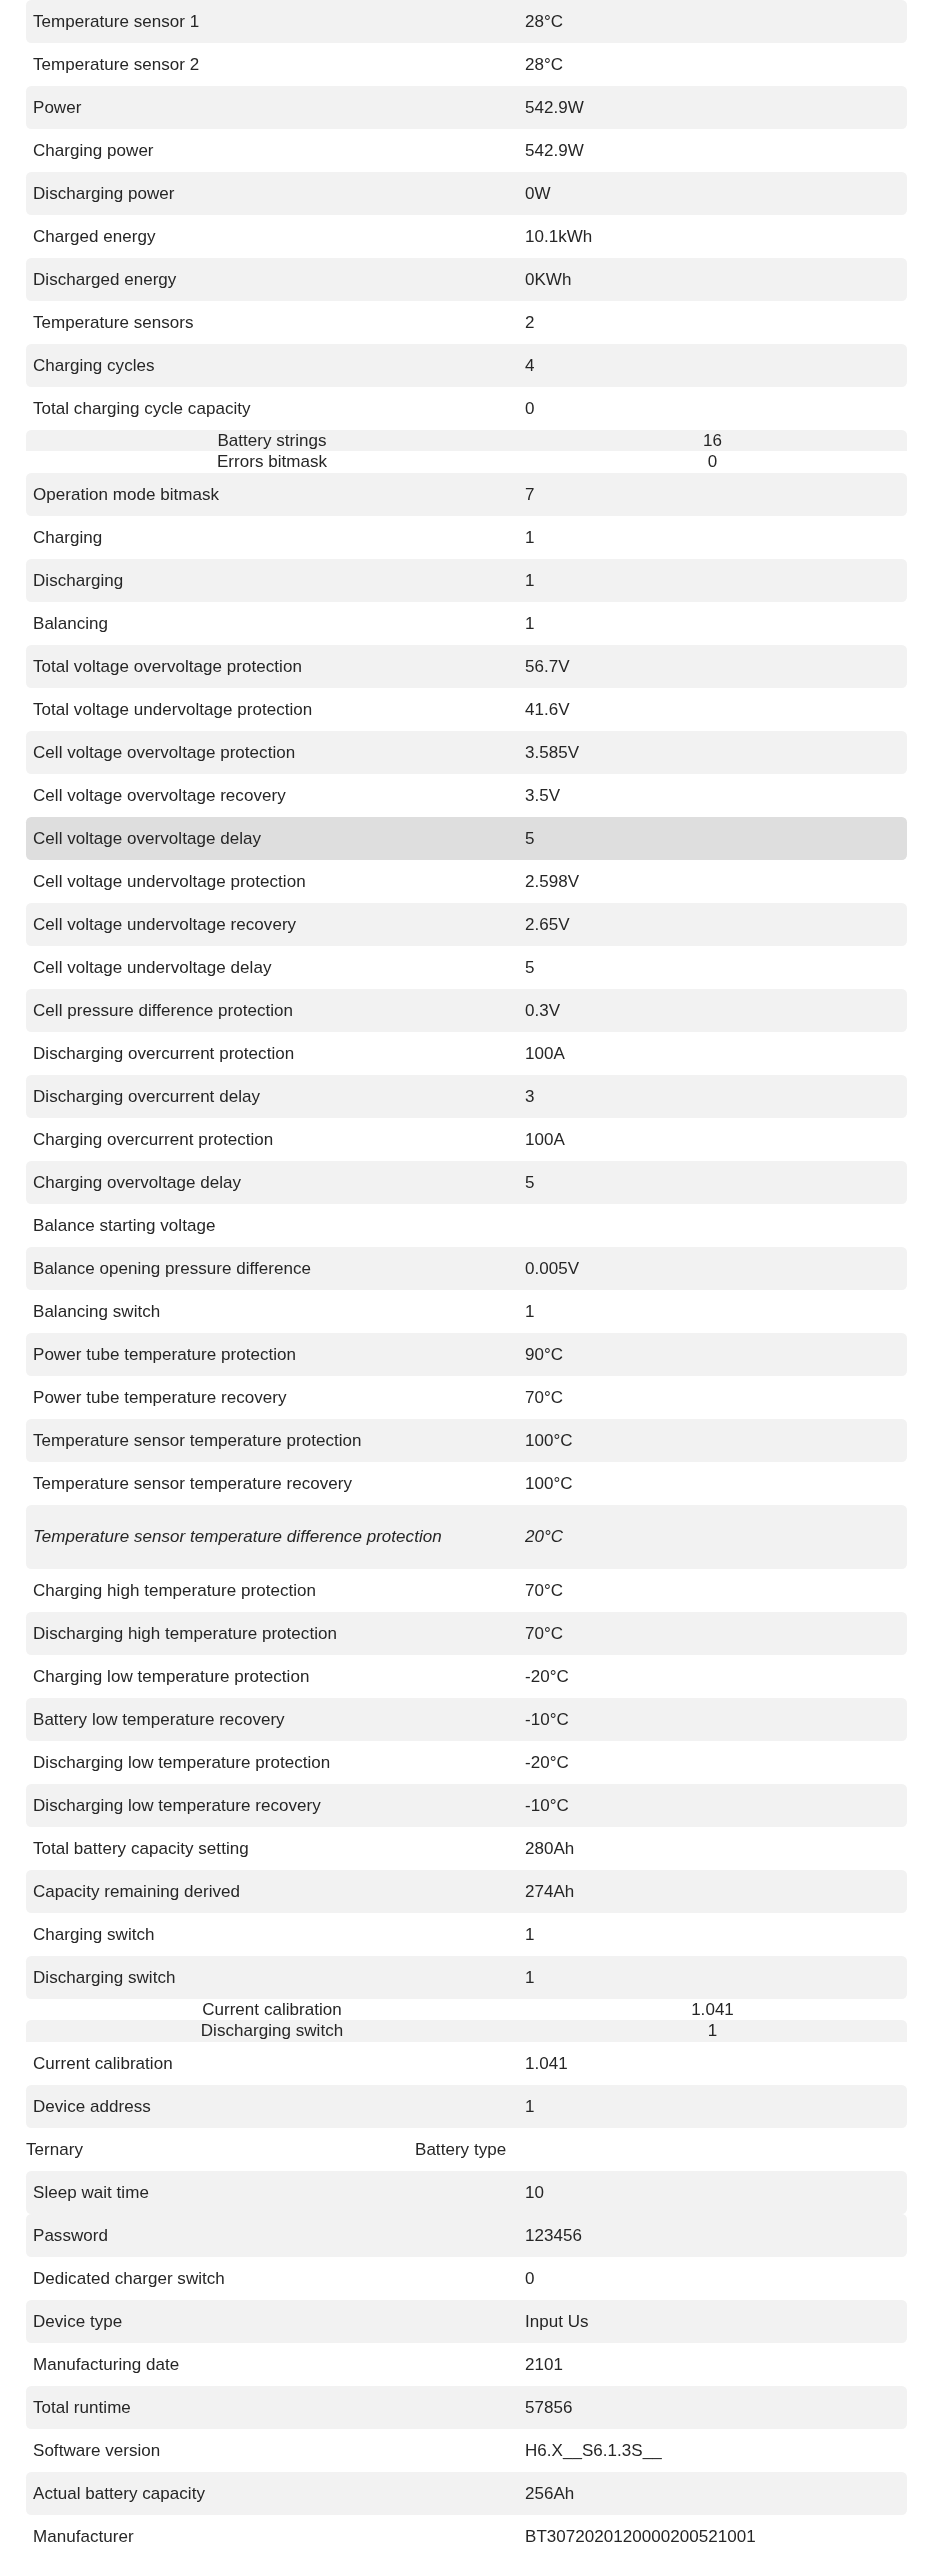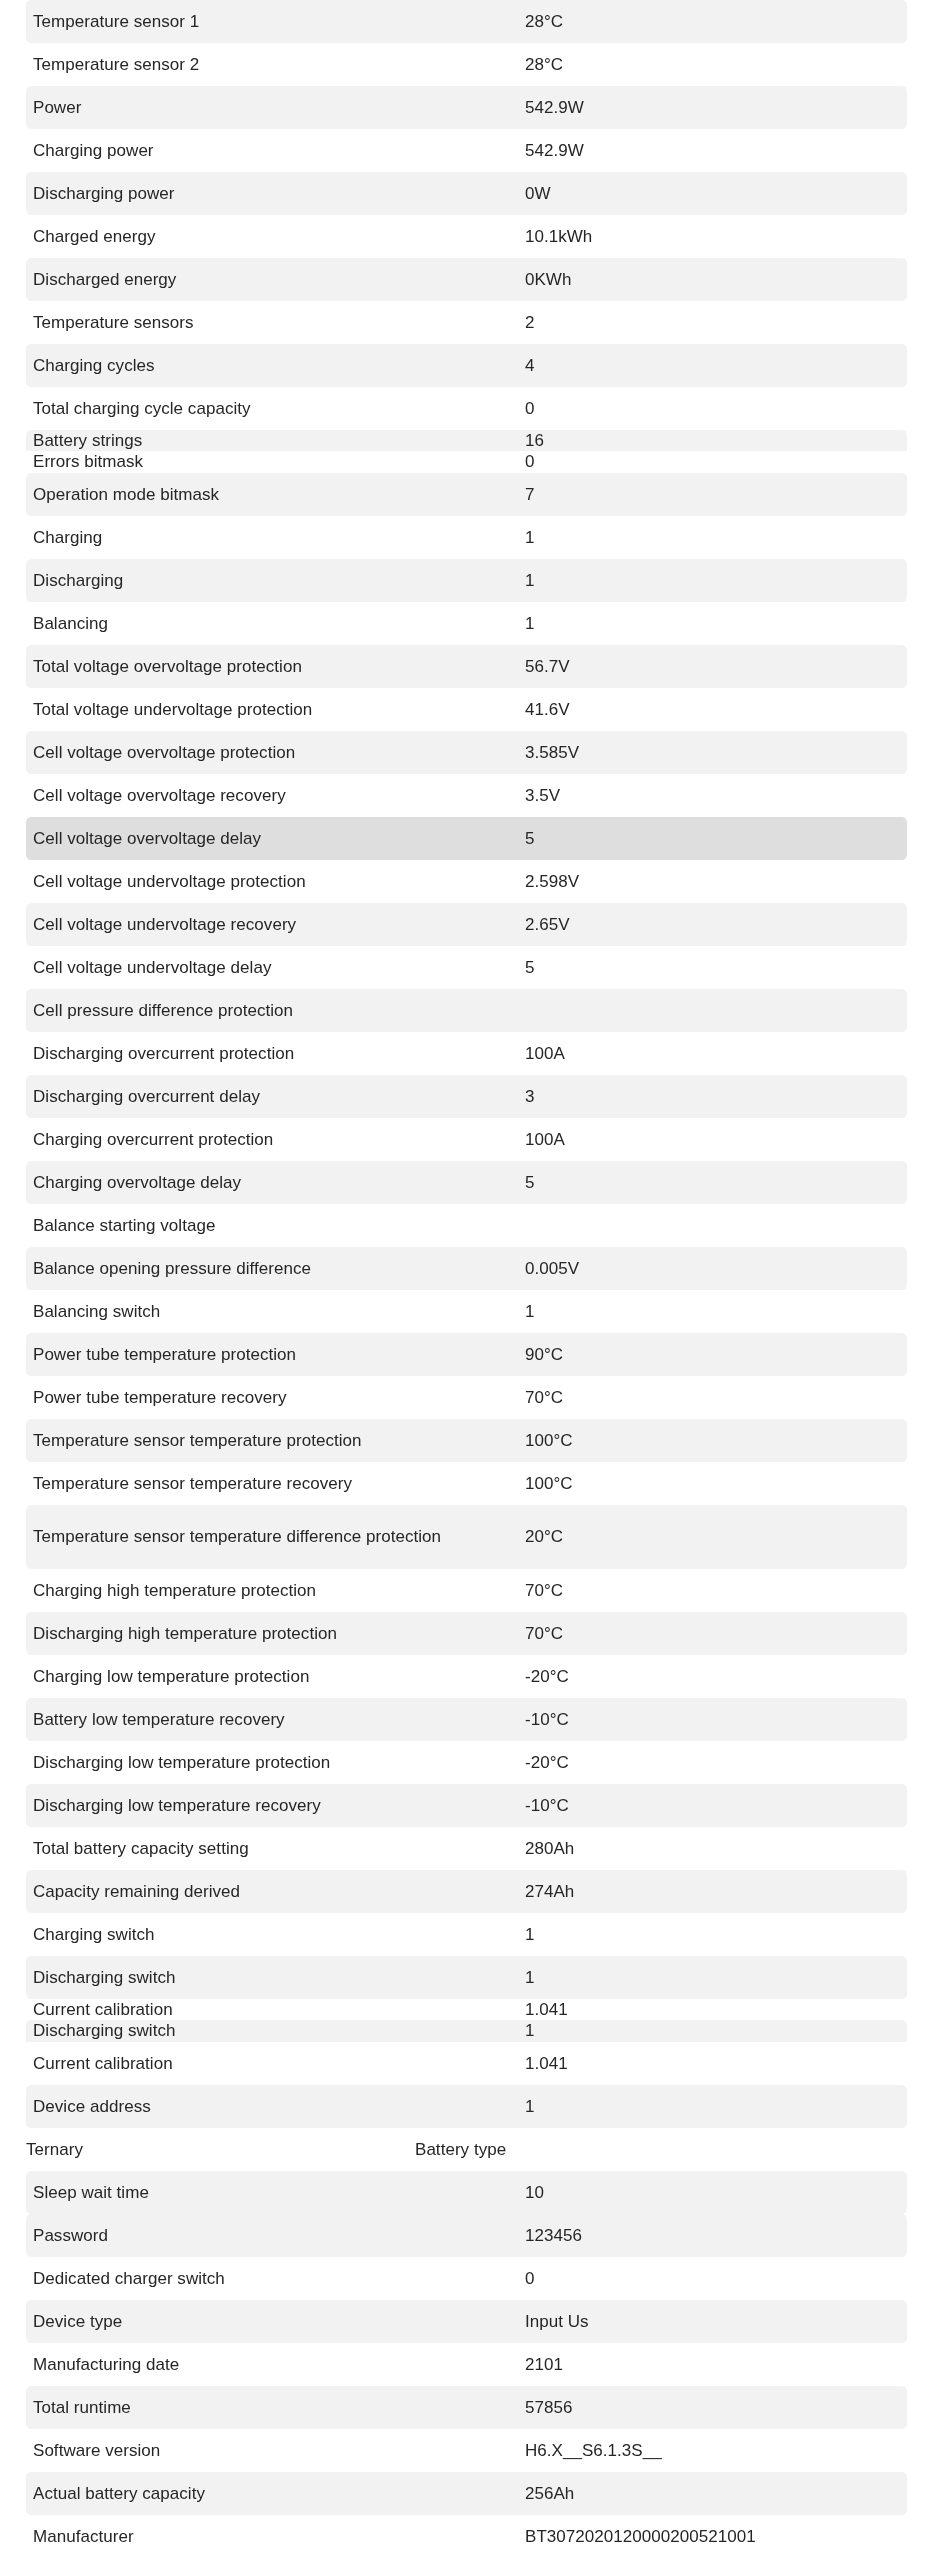--- a/index.html
+++ b/index.html
@@ -73,36 +73,38 @@
     flex: 1 1 auto;
     padding: 9.5px 7px 9.5px 0;
     word-break: break-word;
   }
 
   
   .attr-row.clipped {
     min-height: 21.4px;
     height: 21.4px;
     overflow: visible;
+    text-align: center;
   }
   .attr-row.clipped .row-bg {
     top: 0;
     bottom: 0;
   }
   .attr-row.clipped .cell {
     padding-top: 0;
     padding-bottom: 0;
     line-height: 21.4px;
   }
   .attr-row.clipped-top .row-bg {
     border-radius: 5.2px 5.2px 0 0;
   }
 
   .attr-row.tall {
     min-height: 64px;
+    font-style: italic;
   }
 </style>
 </head>
 <body>
 
 <div class="attr-table">
 
 <div class="attr-row striped">
       <div class="row-bg"></div>
       <div class="cell cell-label">Temperature sensor 1</div>
@@ -219,20 +221,21 @@
       <div class="cell cell-value">2.65V</div>
     </div>
     <div class="attr-row">
       <div class="row-bg"></div>
       <div class="cell cell-label">Cell voltage undervoltage delay</div>
       <div class="cell cell-value">5</div>
     </div>
     <div class="attr-row striped">
       <div class="row-bg"></div>
       <div class="cell cell-label">Cell pressure difference protection</div>
+      <div class="cell cell-value">0.3V</div>
     </div>
     <div class="attr-row">
       <div class="row-bg"></div>
       <div class="cell cell-label">Discharging overcurrent protection</div>
       <div class="cell cell-value">100A</div>
     </div>
     <div class="attr-row striped">
       <div class="row-bg"></div>
       <div class="cell cell-label">Discharging overcurrent delay</div>
       <div class="cell cell-value">3</div>

